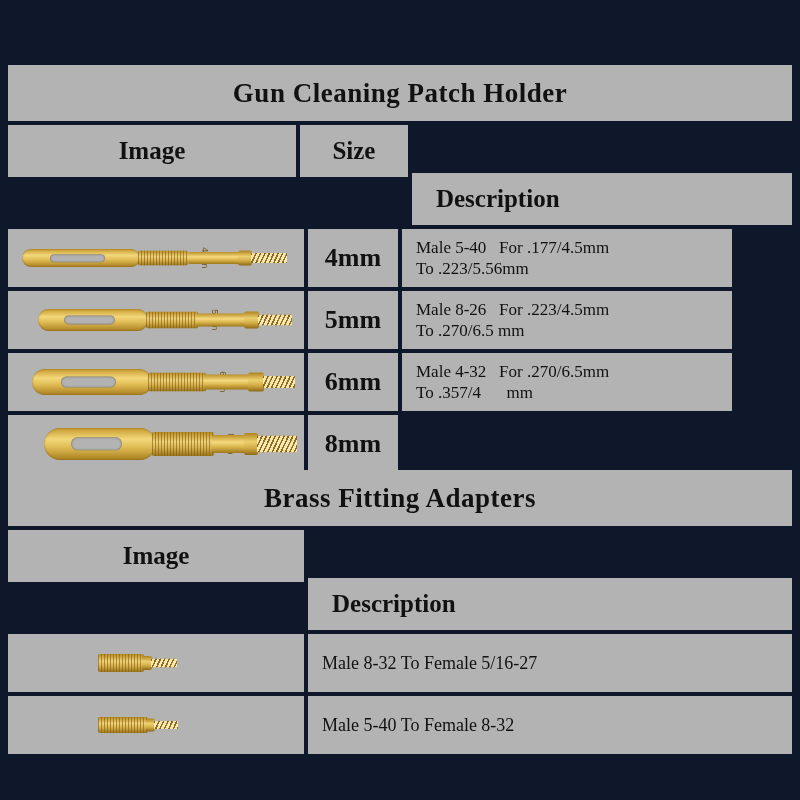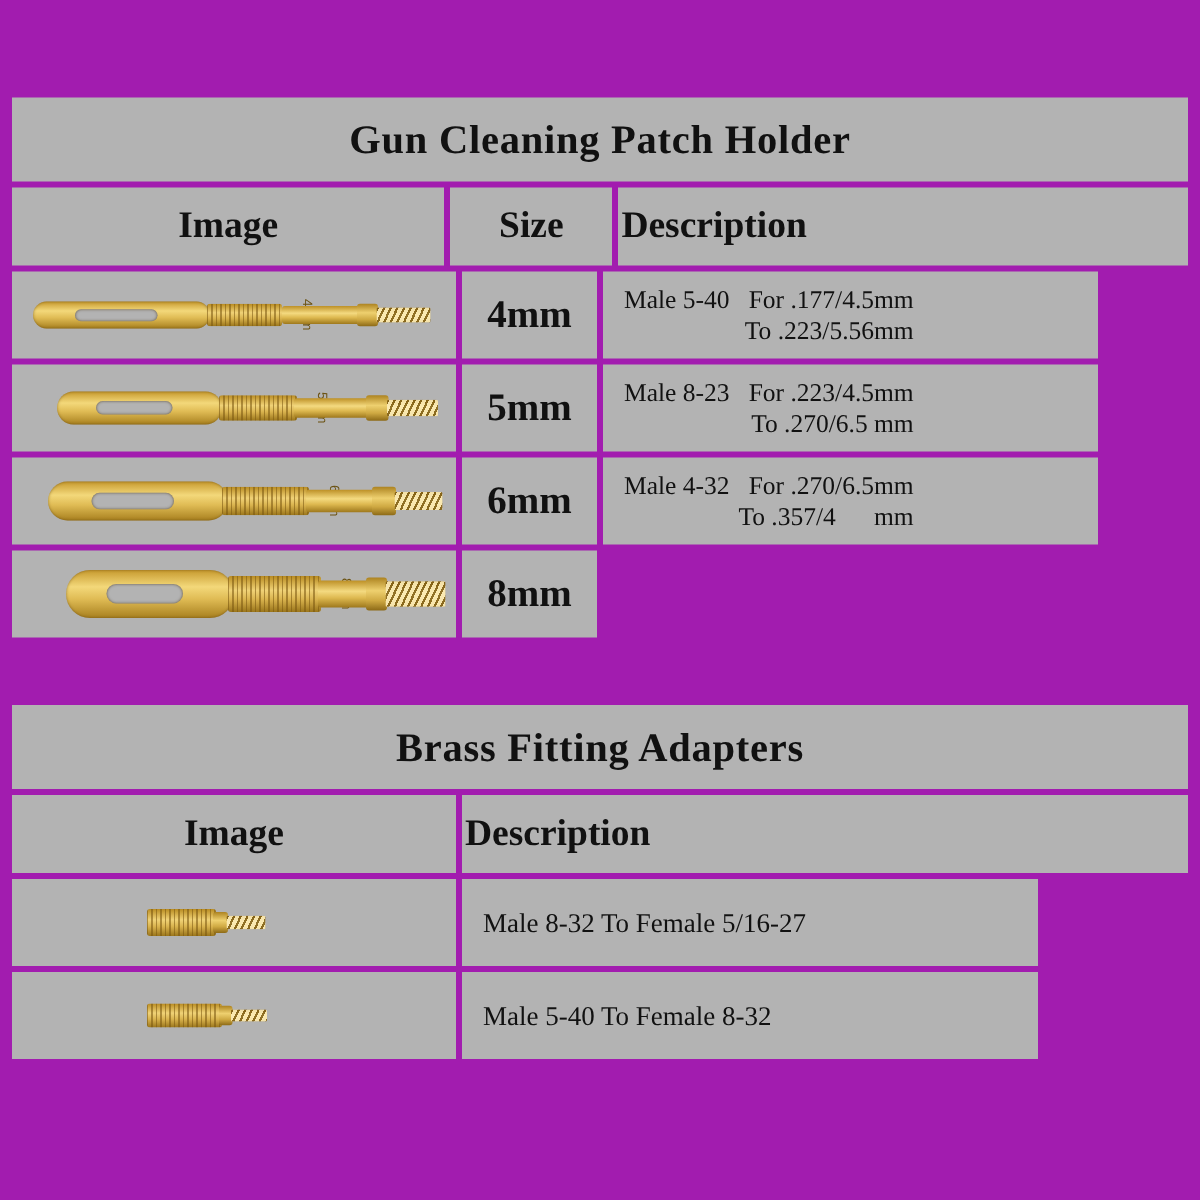--- a/index.html
+++ b/index.html
@@ -11,22 +11,21 @@
     width: 800px;
     height: 800px;
     font-family: "Liberation Serif", serif;
     color: #1a1a1a;
     overflow: hidden;
   }
   .page {
     position: relative;
     width: 800px;
     height: 800px;
-    background: #a21caf;
-    text-align: right;
+    background: #0f172a;
   }
 
   
   .tbl {
     position: absolute;
     left: 8px;
     width: 784px;
     border-collapse: separate;
     border-spacing: 0;
   }
@@ -50,21 +49,21 @@
     letter-spacing: 0.5px;
     color: #111;
   }
   .hdr {
     height: 52px;
     font-size: 25px;
     font-weight: bold;
     color: #111;
   }
   .hdr.center { justify-content: center; }
-  .hdr.left { padding-left: 2px; }
+  .hdr.left { padding-left: 24px; margin-top: 48px; }
 
   .c-image { width: 296px; margin-right: 4px; }
   .c-size  { width: 111px;  margin-right: 4px; }
   .c-desc  { width: 390px; }
 
   .c-image2 { width: 296px; margin-right: 4px; }
   .c-desc2  { width: 484px; }
 
   .data-row .cell { height: 58px; }
   .size-val {
@@ -77,21 +76,21 @@
   }
   .desc-val {
     width: 330px;
     padding-left: 14px;
     font-size: 17px;
     line-height: 1.25;
     color: #111;
     font-family: "Liberation Serif", serif;
   }
   .desc-val2 {
-    width: 384px;
+    width: 484px;
     padding-left: 14px;
     font-size: 18px;
     color: #111;
   }
   .desc-line { display: block; white-space: pre; }
 
   
   .img-cell {
     width: 296px;
     margin-right: 4px;
@@ -213,21 +212,21 @@
           <div class="knurl" style="left:108px; width:52px; height:17px;"></div>
           <div class="mark" style="left:166px;">5mm</div>
           <div class="shaft" style="left:158px; width:50px; height:13px;"></div>
           <div class="collar" style="left:206px; width:15px; height:17px;"></div>
           <div class="thread" style="left:220px; width:34px; height:11px;"></div>
         </div>
       </div>
       <div class="cell size-val">5mm</div>
       <div class="cell desc-val">
         <div>
-          <span class="desc-line">Male 8-23   For .223/4.5mm</span>
+          <span class="desc-line">Male 8-26   For .223/4.5mm</span>
           <span class="desc-line">To .270/6.5 mm</span>
         </div>
       </div>
     </div>
 
     <div class="row data-row">
       <div class="cell img-cell">
         <div class="part" style="width:280px; margin-left:24px;">
           <div class="loop" style="left:0px; width:120px; height:26px;"></div>
           <div class="knurl" style="left:116px; width:58px; height:19px;"></div>

